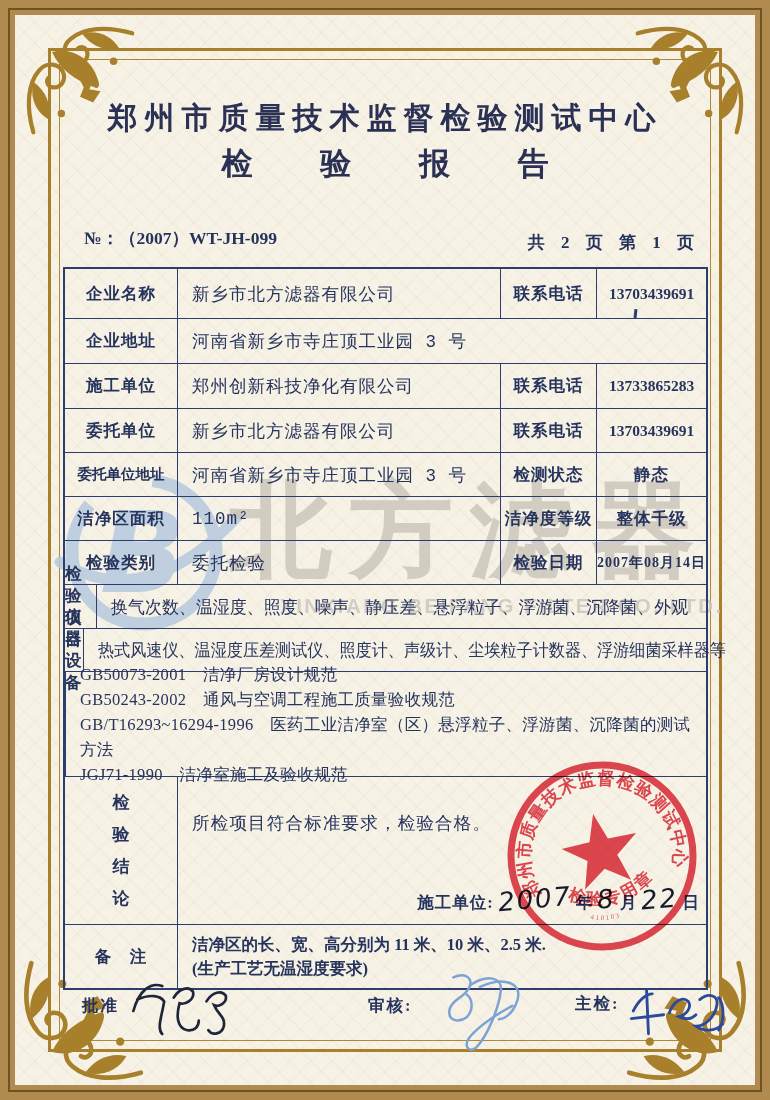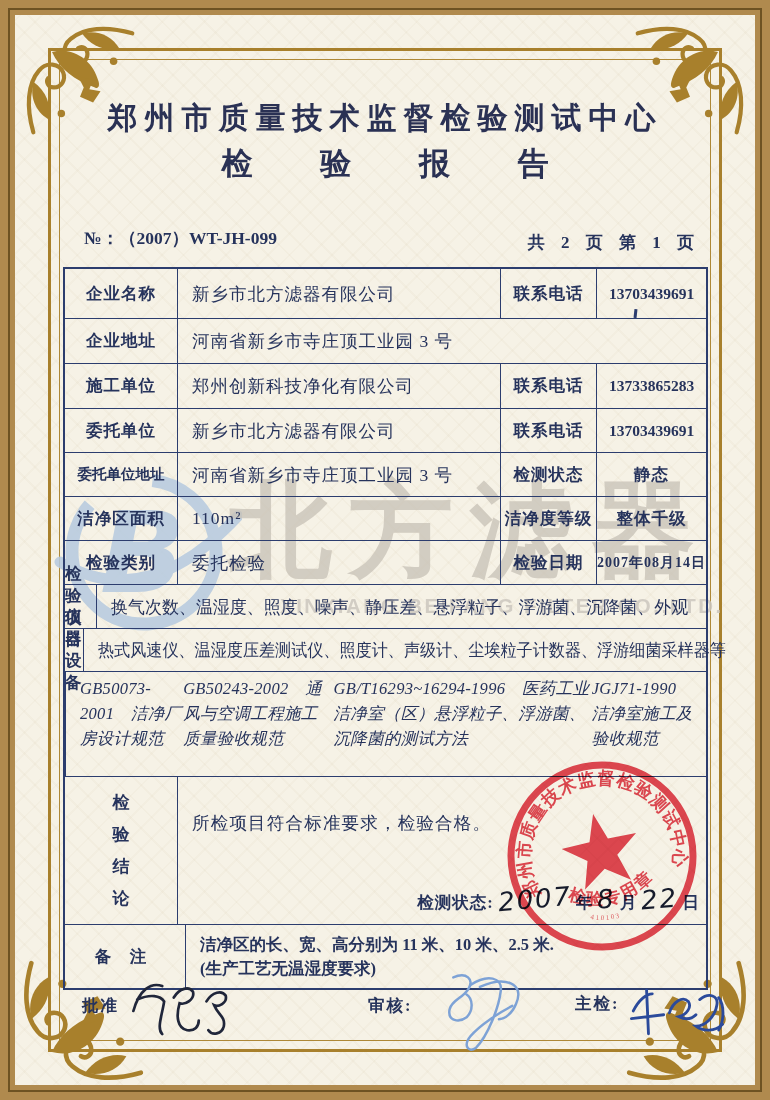--- a/index.html
+++ b/index.html
@@ -37,37 +37,37 @@
   .wm-cn{left:228px;top:462px;font-family:"DejaVu Sans","Liberation Sans",sans-serif;
     font-size:104px;font-weight:bold;letter-spacing:17px;color:#c9c3b8;opacity:.78;white-space:nowrap;}
   .wm-en{left:280px;top:594px;font-family:"Liberation Sans","DejaVu Sans",sans-serif;
     font-size:20.5px;font-weight:bold;letter-spacing:2.5px;color:#ccc7bf;opacity:.85;white-space:nowrap;}
   .wm-logo{left:52px;top:464px;opacity:.85;}
 
   
   .report-table{position:absolute;left:63px;top:267px;width:645px;z-index:2;
     border:2px solid #2c3d6e;box-sizing:border-box;}
   .trow{display:flex;box-sizing:border-box;border-bottom:1.5px solid #2c3d6e;}
-  .trow:last-child{border-bottom:none;gap:8px;}
+  .trow:last-child{border-bottom:none;}
   .cell{box-sizing:border-box;display:flex;align-items:center;}
   .c1{width:112px;justify-content:center;}
   .c2{flex:1;border-left:1.5px solid #2c3d6e;padding-left:14px;}
   .c3{width:96px;border-left:1.5px solid #2c3d6e;justify-content:center;}
   .c4{width:110px;border-left:1.5px solid #2c3d6e;justify-content:center;}
   .lab{font-size:16.5px;font-weight:600;letter-spacing:1px;}
   .lab.small{font-size:14.5px;letter-spacing:0;}
-  .val{font-size:17.5px;letter-spacing:1px;}
+  .val{font-size:17.5px;letter-spacing:1px;font-family:Liberation Mono, monospace;}
   .val2{font-size:15.5px;letter-spacing:0;font-weight:bold;}
   .h50{height:50px;} .h45{height:45px;} .h44{height:44px;} .h43{height:43px;}
   .h105{height:105px;} .h148{height:148px;} .h63{height:63px;}
   .squeeze92{transform:scaleX(.92);transform-origin:left center;white-space:nowrap;letter-spacing:0;}
   .squeeze97{transform:scaleX(.97);transform-origin:left center;white-space:nowrap;letter-spacing:0;}
   .datecell{font-size:14px;}
-  .basis-cell{flex-direction:row;align-items:flex-start;justify-content:center;
-    padding:4px 6px 4px 14px;font-size:16.5px;line-height:25px;letter-spacing:.3px;font-style:italic;}
+  .basis-cell{flex-direction:column;align-items:flex-start;justify-content:center;
+    padding:4px 6px 4px 14px;font-size:16.5px;line-height:25px;letter-spacing:.3px;}
   .vlabel{flex-direction:column;justify-content:space-around;padding:10px 0;}
   .vlabel span{display:block;font-size:17px;font-weight:600;}
   .conc-cell{position:relative;align-items:flex-start;padding-top:34px;font-size:17.5px;letter-spacing:1.2px;}
   .issue-line{position:absolute;right:6px;bottom:10px;font-size:16.5px;font-weight:600;
     display:flex;align-items:baseline;letter-spacing:1px;}
   .hw{font-family:"DejaVu Sans","Liberation Sans",sans-serif;font-style:italic;
     font-weight:400;color:#161b2b;font-size:26px;letter-spacing:2px;line-height:0;
     display:inline-block;transform:rotate(-5deg);margin:0 4px;}
   .remark-cell{flex-direction:column;align-items:flex-start;justify-content:center;
     padding-left:14px;font-size:16.5px;line-height:24px;font-weight:bold;}
@@ -207,21 +207,21 @@
   <div class="trow h148">
     <div class="cell c1 vlabel">
       <span>检</span>
       <span>验</span>
       <span>结</span>
       <span>论</span>
     </div>
     <div class="cell c2 conc-cell">
       <span>所检项目符合标准要求，检验合格。</span>
       <div class="issue-line">
-        <span>检测状态:</span>
+        <span>施工单位:</span>
         <span class="hw">2007</span>
         <span>年</span>
         <span class="hw">8</span>
         <span>月</span>
         <span class="hw">22</span>
         <span>日</span>
       </div>
     </div>
   </div>
 

